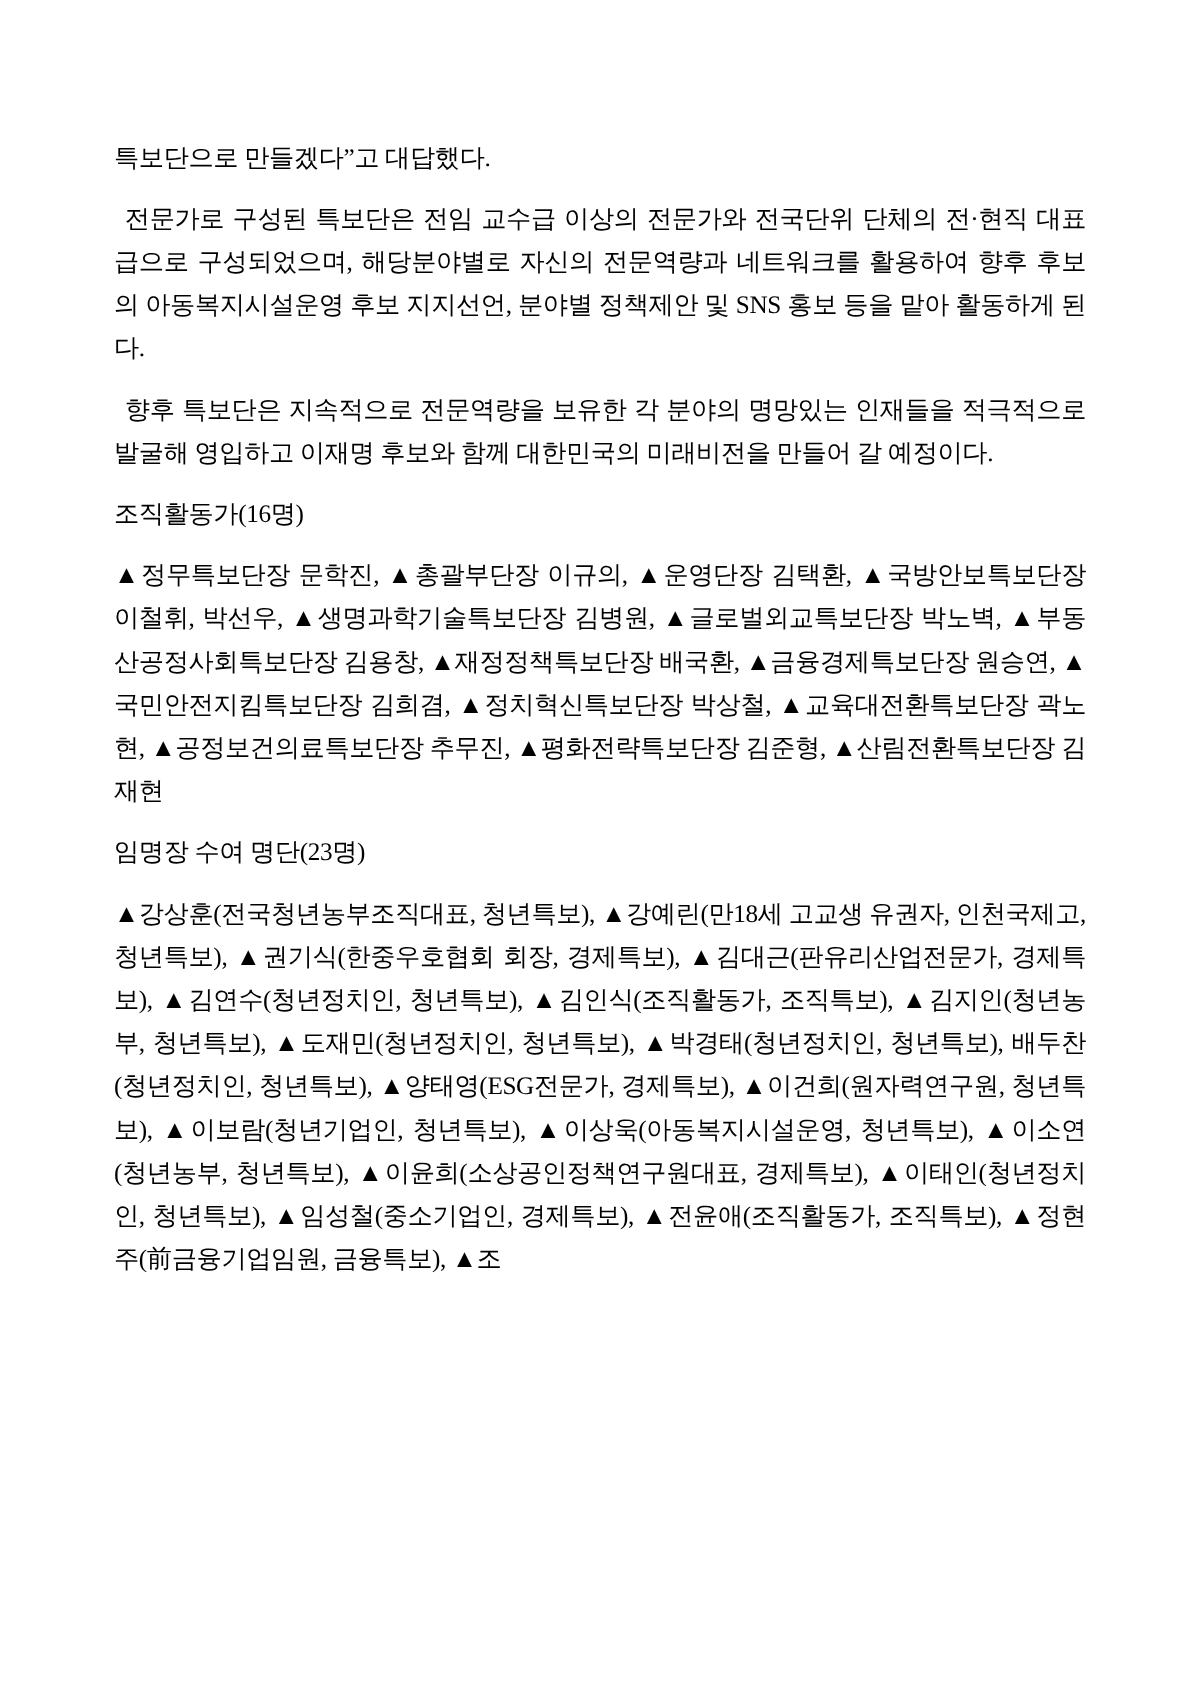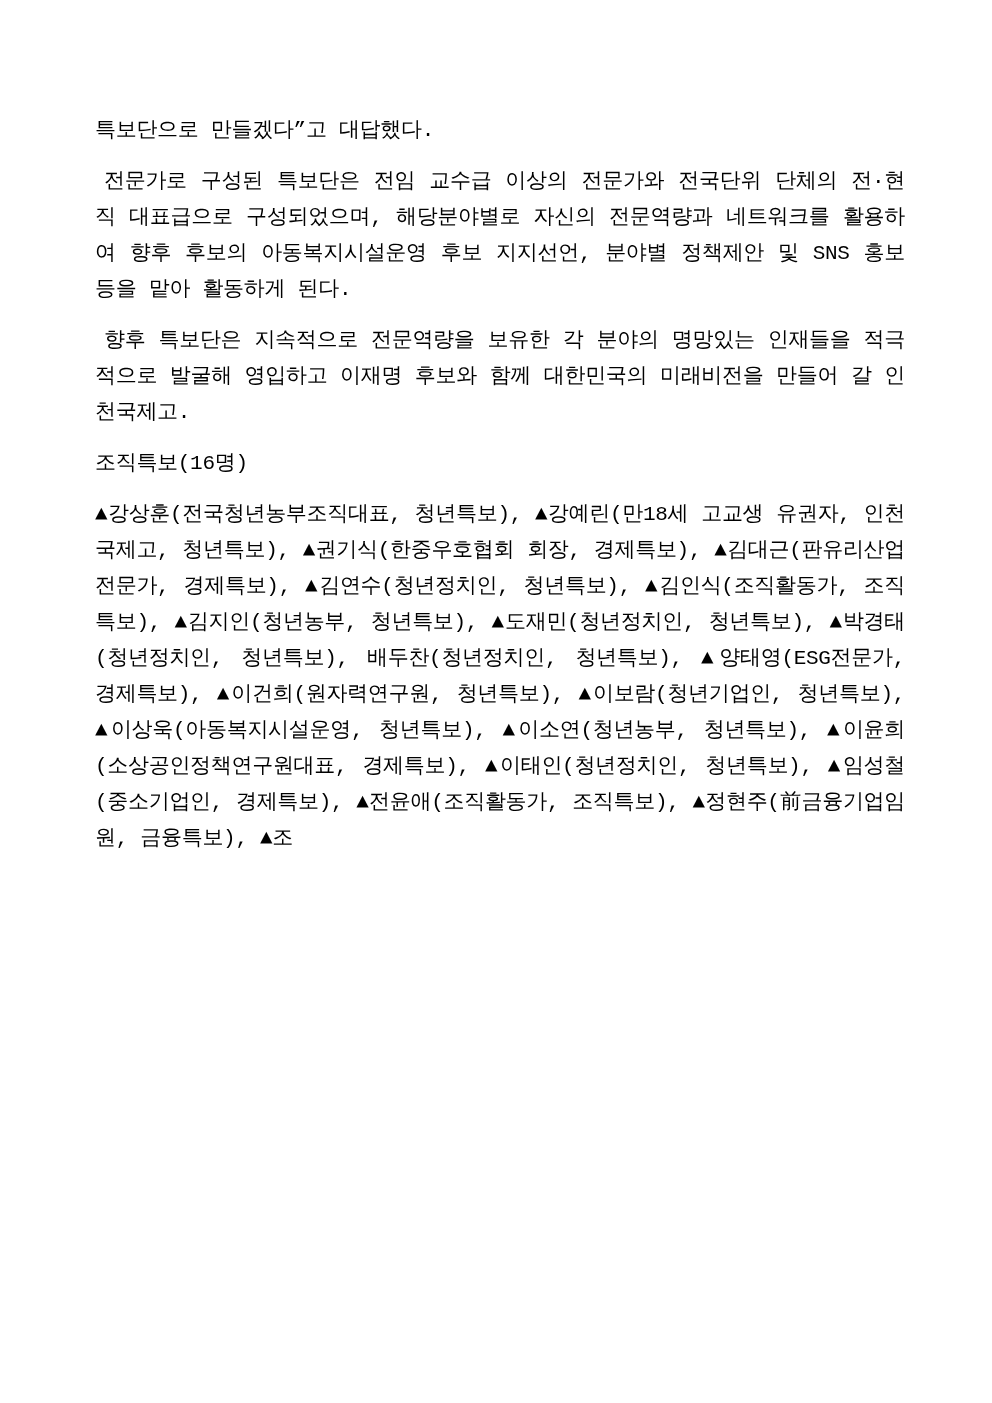--- a/index.html
+++ b/index.html
@@ -6,21 +6,21 @@
     margin: 0;
     padding: 0;
     background: #ffffff;
   }
   .page {
     position: relative;
     width: 992px;
     height: 1403px;
     background: #ffffff;
     overflow: hidden;
-    font-family: Liberation Mono, monospace;
+    font-family: Liberation Serif, serif;
   }
   .content {
     position: absolute;
     left: 95px;
     top: 113px;
     width: 810px;
   }
   .para {
     margin: 0 0 15px 0;
     font-size: 21px;
@@ -34,17 +34,19 @@
     text-indent: 9px;
   }
 </style>
 </head>
 <body>
 
 <div class="page" style="background: rgb(255, 255, 255); color: rgb(0, 0, 0);">
   <div class="content">
     <p class="para">특보단으로 만들겠다”고 대답했다.</p>
     <p class="para indent">전문가로 구성된 특보단은 전임 교수급 이상의 전문가와 전국단위 단체의 전·현직 대표급으로 구성되었으며, 해당분야별로 자신의 전문역량과 네트워크를 활용하여 향후 후보의 아동복지시설운영 후보 지지선언, 분야별 정책제안 및 SNS 홍보 등을 맡아 활동하게 된다.</p>
-    <p class="para indent">향후 특보단은 지속적으로 전문역량을 보유한 각 분야의 명망있는 인재들을 적극적으로 발굴해 영입하고 이재명 후보와 함께 대한민국의 미래비전을 만들어 갈 인천국제고.</p>
-    <p class="para">조직특보(16명)</p>
+    <p class="para indent">향후 특보단은 지속적으로 전문역량을 보유한 각 분야의 명망있는 인재들을 적극적으로 발굴해 영입하고 이재명 후보와 함께 대한민국의 미래비전을 만들어 갈 예정이다.</p>
+    <p class="para">조직활동가(16명)</p>
+    <p class="para">▲정무특보단장 문학진, ▲총괄부단장 이규의, ▲운영단장 김택환, ▲국방안보특보단장 이철휘, 박선우, ▲생명과학기술특보단장 김병원, ▲글로벌외교특보단장 박노벽, ▲부동산공정사회특보단장 김용창, ▲재정정책특보단장 배국환, ▲금융경제특보단장 원승연, ▲국민안전지킴특보단장 김희겸, ▲정치혁신특보단장 박상철, ▲교육대전환특보단장 곽노현, ▲공정보건의료특보단장 추무진, ▲평화전략특보단장 김준형, ▲산림전환특보단장 김재현</p>
+    <p class="para">임명장 수여 명단(23명)</p>
     <p class="para">▲강상훈(전국청년농부조직대표, 청년특보), ▲강예린(만18세 고교생 유권자, 인천국제고, 청년특보), ▲권기식(한중우호협회 회장, 경제특보), ▲김대근(판유리산업전문가, 경제특보), ▲김연수(청년정치인, 청년특보), ▲김인식(조직활동가, 조직특보), ▲김지인(청년농부, 청년특보), ▲도재민(청년정치인, 청년특보), ▲박경태(청년정치인, 청년특보), 배두찬(청년정치인, 청년특보), ▲양태영(ESG전문가, 경제특보), ▲이건희(원자력연구원, 청년특보), ▲이보람(청년기업인, 청년특보), ▲이상욱(아동복지시설운영, 청년특보), ▲이소연(청년농부, 청년특보), ▲이윤희(소상공인정책연구원대표, 경제특보), ▲이태인(청년정치인, 청년특보), ▲임성철(중소기업인, 경제특보), ▲전윤애(조직활동가, 조직특보), ▲정현주(前금융기업임원, 금융특보), ▲조</p>
   </div>
 </div>
 
 </body></html>

